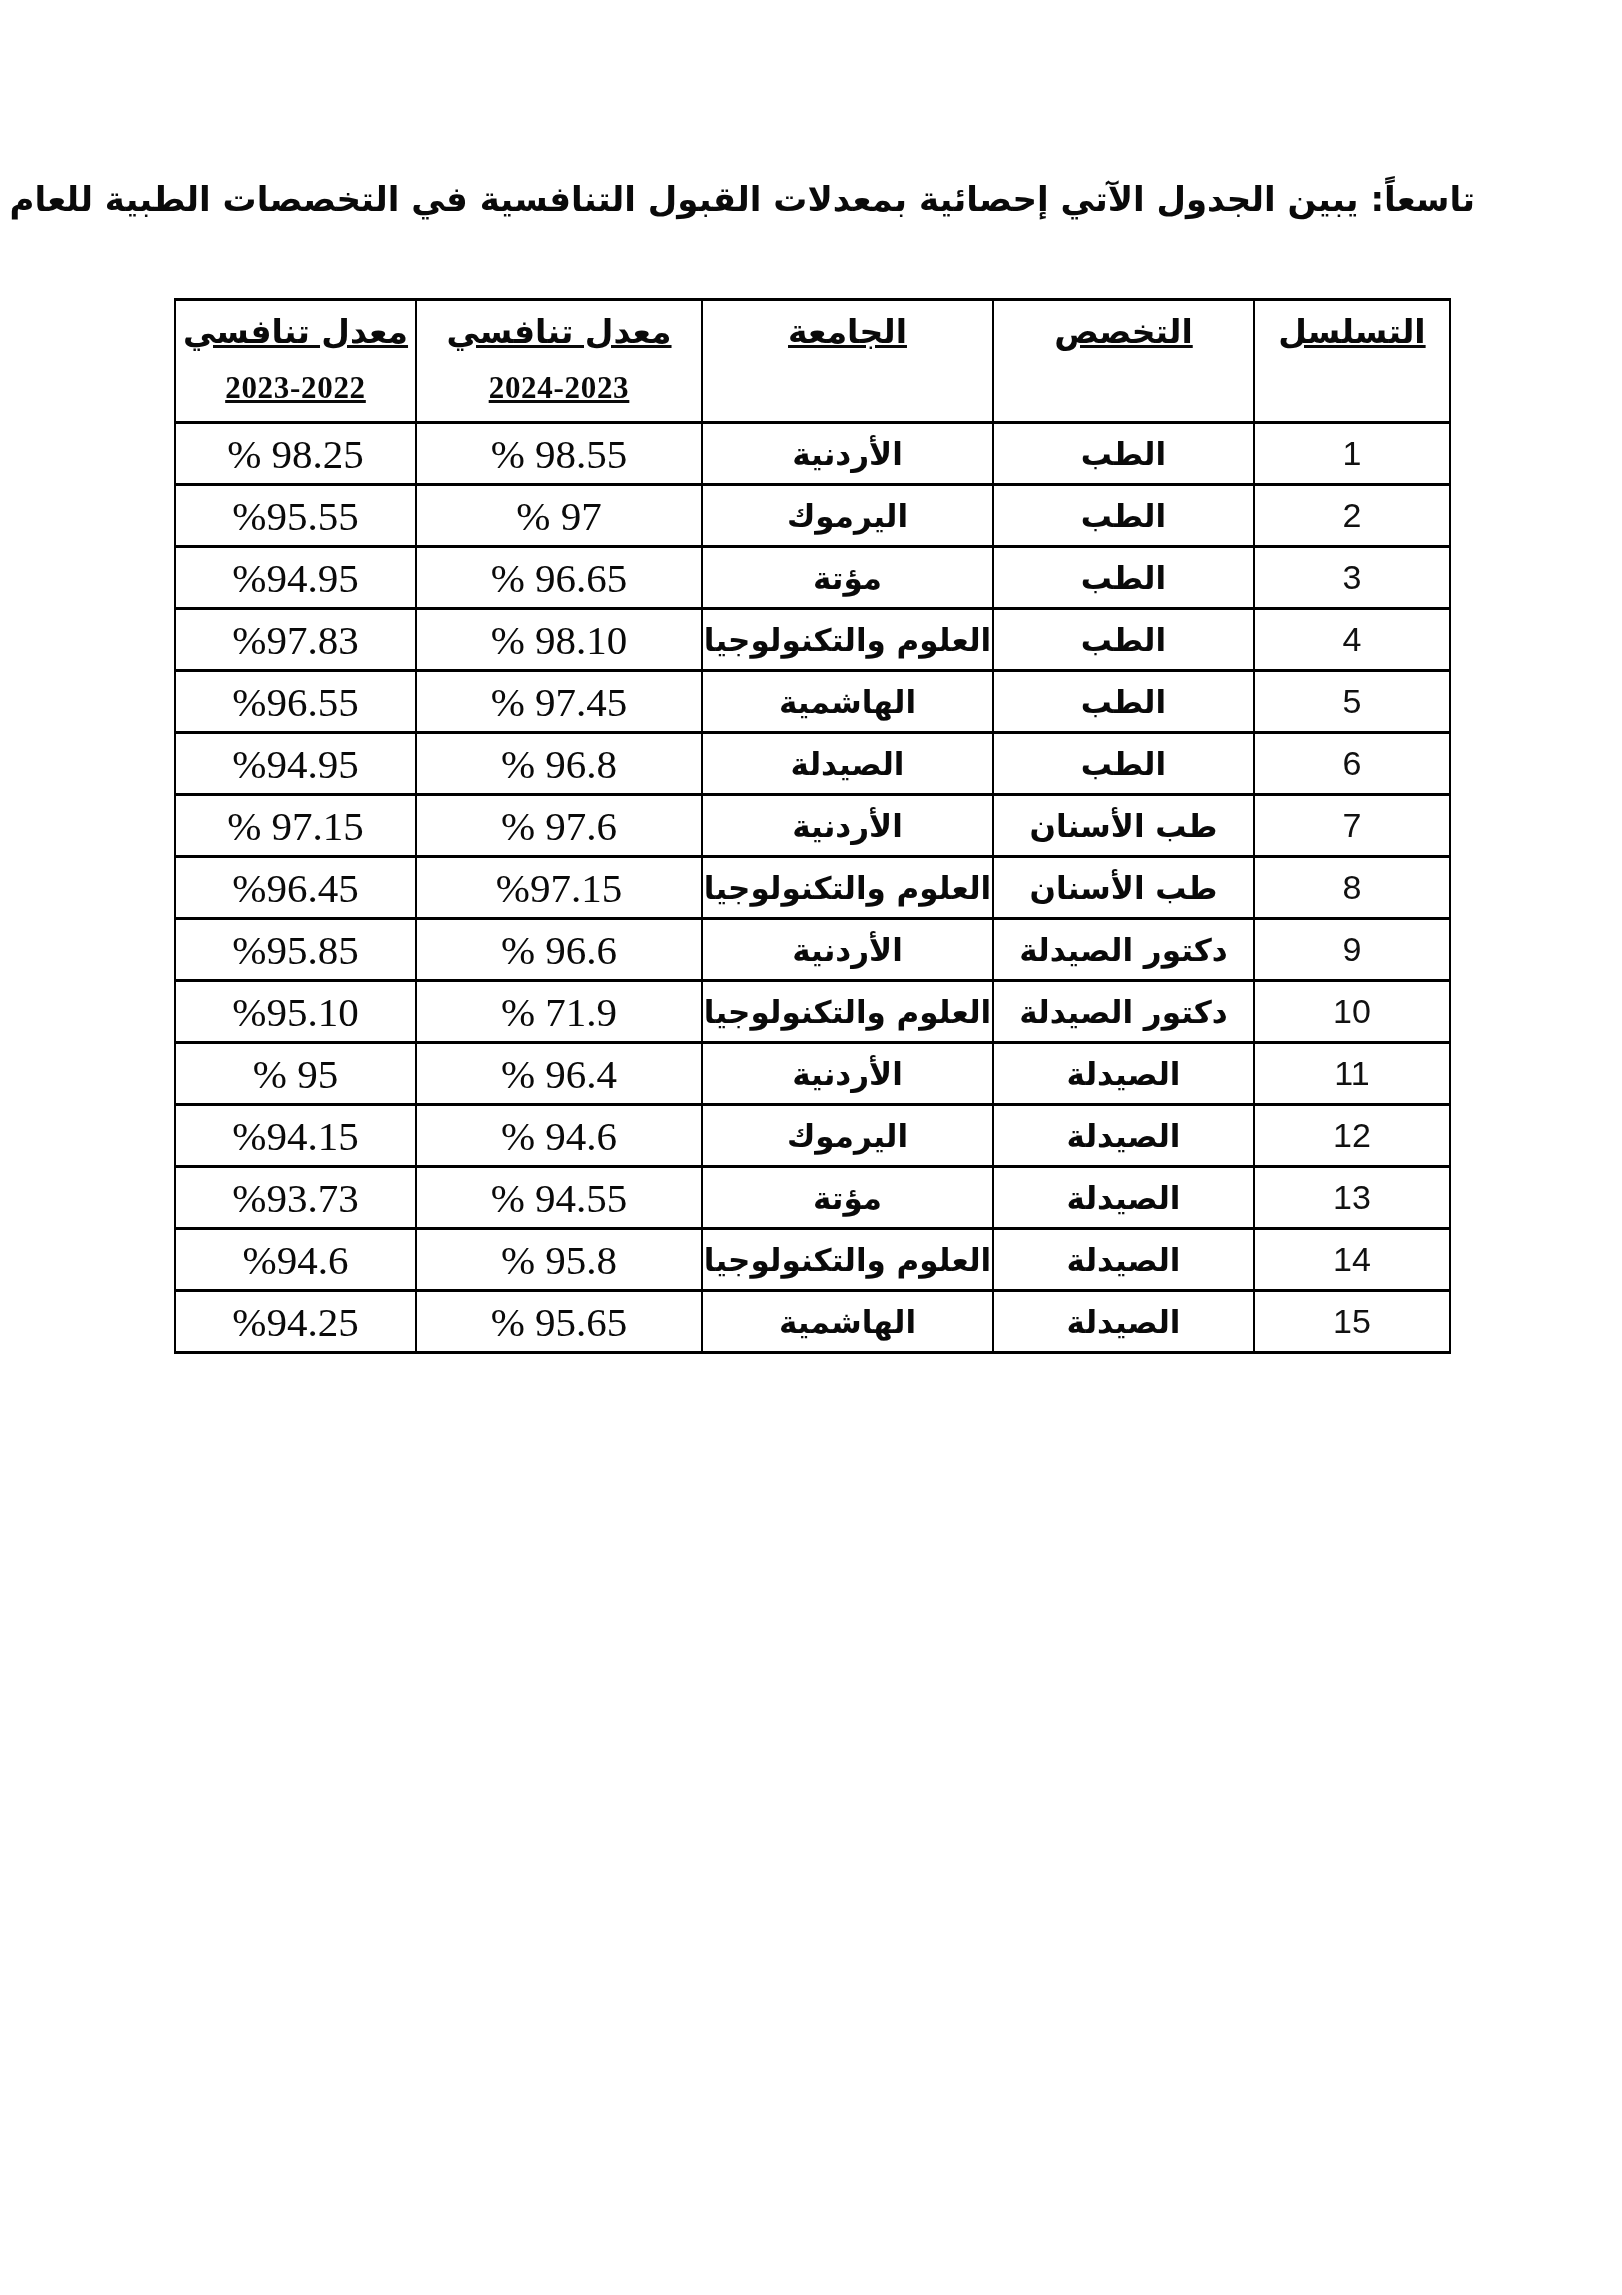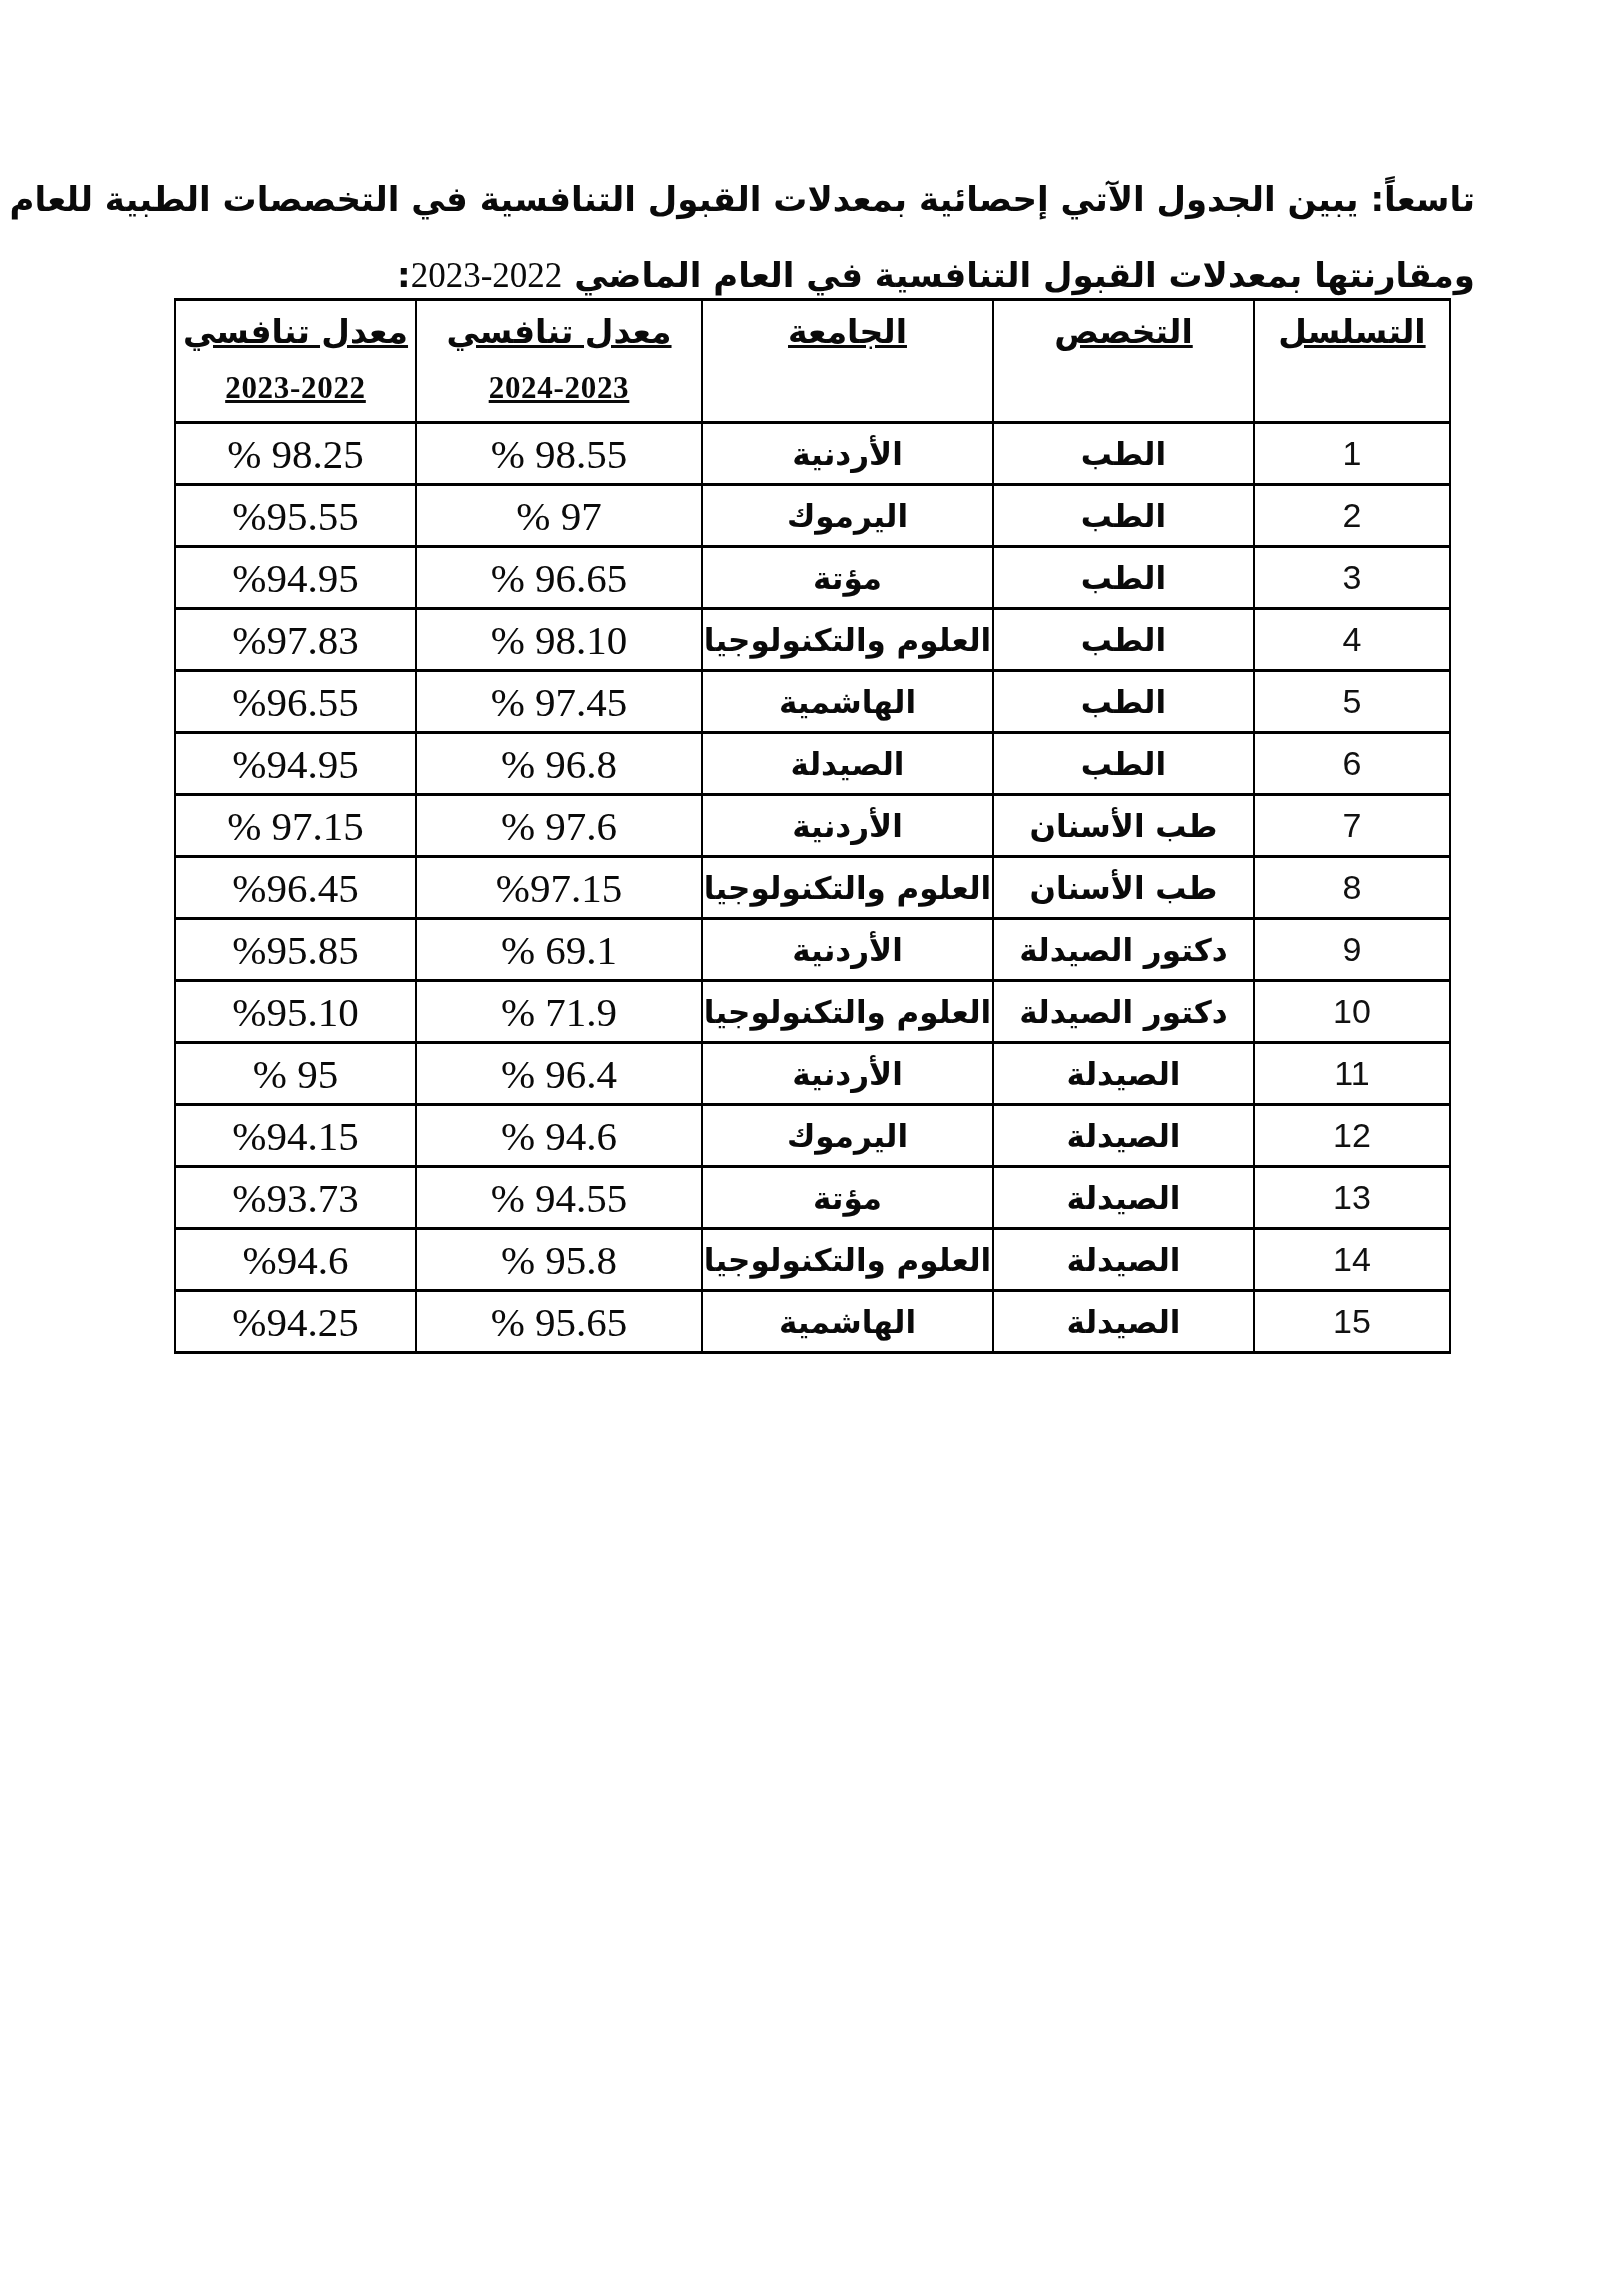--- a/index.html
+++ b/index.html
@@ -93,22 +93,20 @@
   }
   td.c-rate .val { direction: ltr; unicode-bidi: embed; white-space: nowrap; }
 </style>
 </head>
 <body>
 
 <div class="intro">
   <div class="intro-line"><span>تاسعاً:</span>
     <span>يبين الجدول الآتي إحصائية بمعدلات القبول التنافسية في التخصصات الطبية للعام الجامعي</span>
     </div>
-  <div class="intro-line"><span>ومقارنتها بمعدلات القبول التنافسية في العام الماضي</span>
-    <span class="years">2023-2022</span><span>:</span></div>
 </div>
 
 <div class="table-wrap">
   <table>
     <colgroup>
       <col style="width:196px">
         <col style="width:261px">
         <col style="width:291px">
         <col style="width:286px">
         <col style="width:241px">
@@ -182,21 +180,21 @@
         <td class="c-serial">8</td>
         <td class="c-ar">طب الأسنان</td>
         <td class="c-ar">العلوم والتكنولوجيا</td>
         <td class="c-rate"><span class="val">%97.15</span></td>
         <td class="c-rate"><span class="val">%96.45</span></td>
       </tr>
       <tr>
         <td class="c-serial">9</td>
         <td class="c-ar">دكتور الصيدلة</td>
         <td class="c-ar">الأردنية</td>
-        <td class="c-rate"><span class="val">% 69.1</span></td>
+        <td class="c-rate"><span class="val">% 96.6</span></td>
         <td class="c-rate"><span class="val">%95.85</span></td>
       </tr>
       <tr>
         <td class="c-serial">10</td>
         <td class="c-ar">دكتور الصيدلة</td>
         <td class="c-ar">العلوم والتكنولوجيا</td>
         <td class="c-rate"><span class="val">% 71.9</span></td>
         <td class="c-rate"><span class="val">%95.10</span></td>
       </tr>
       <tr>

